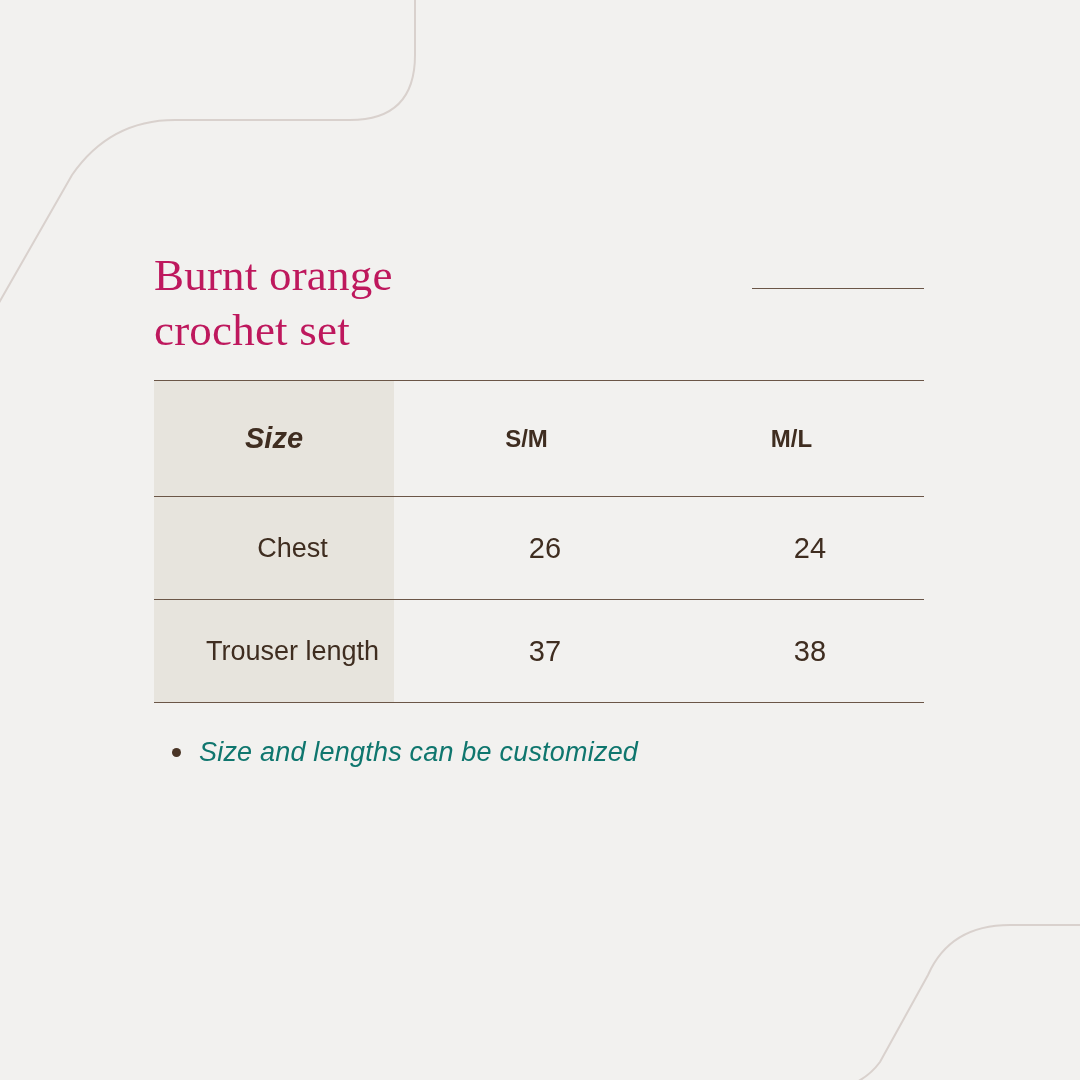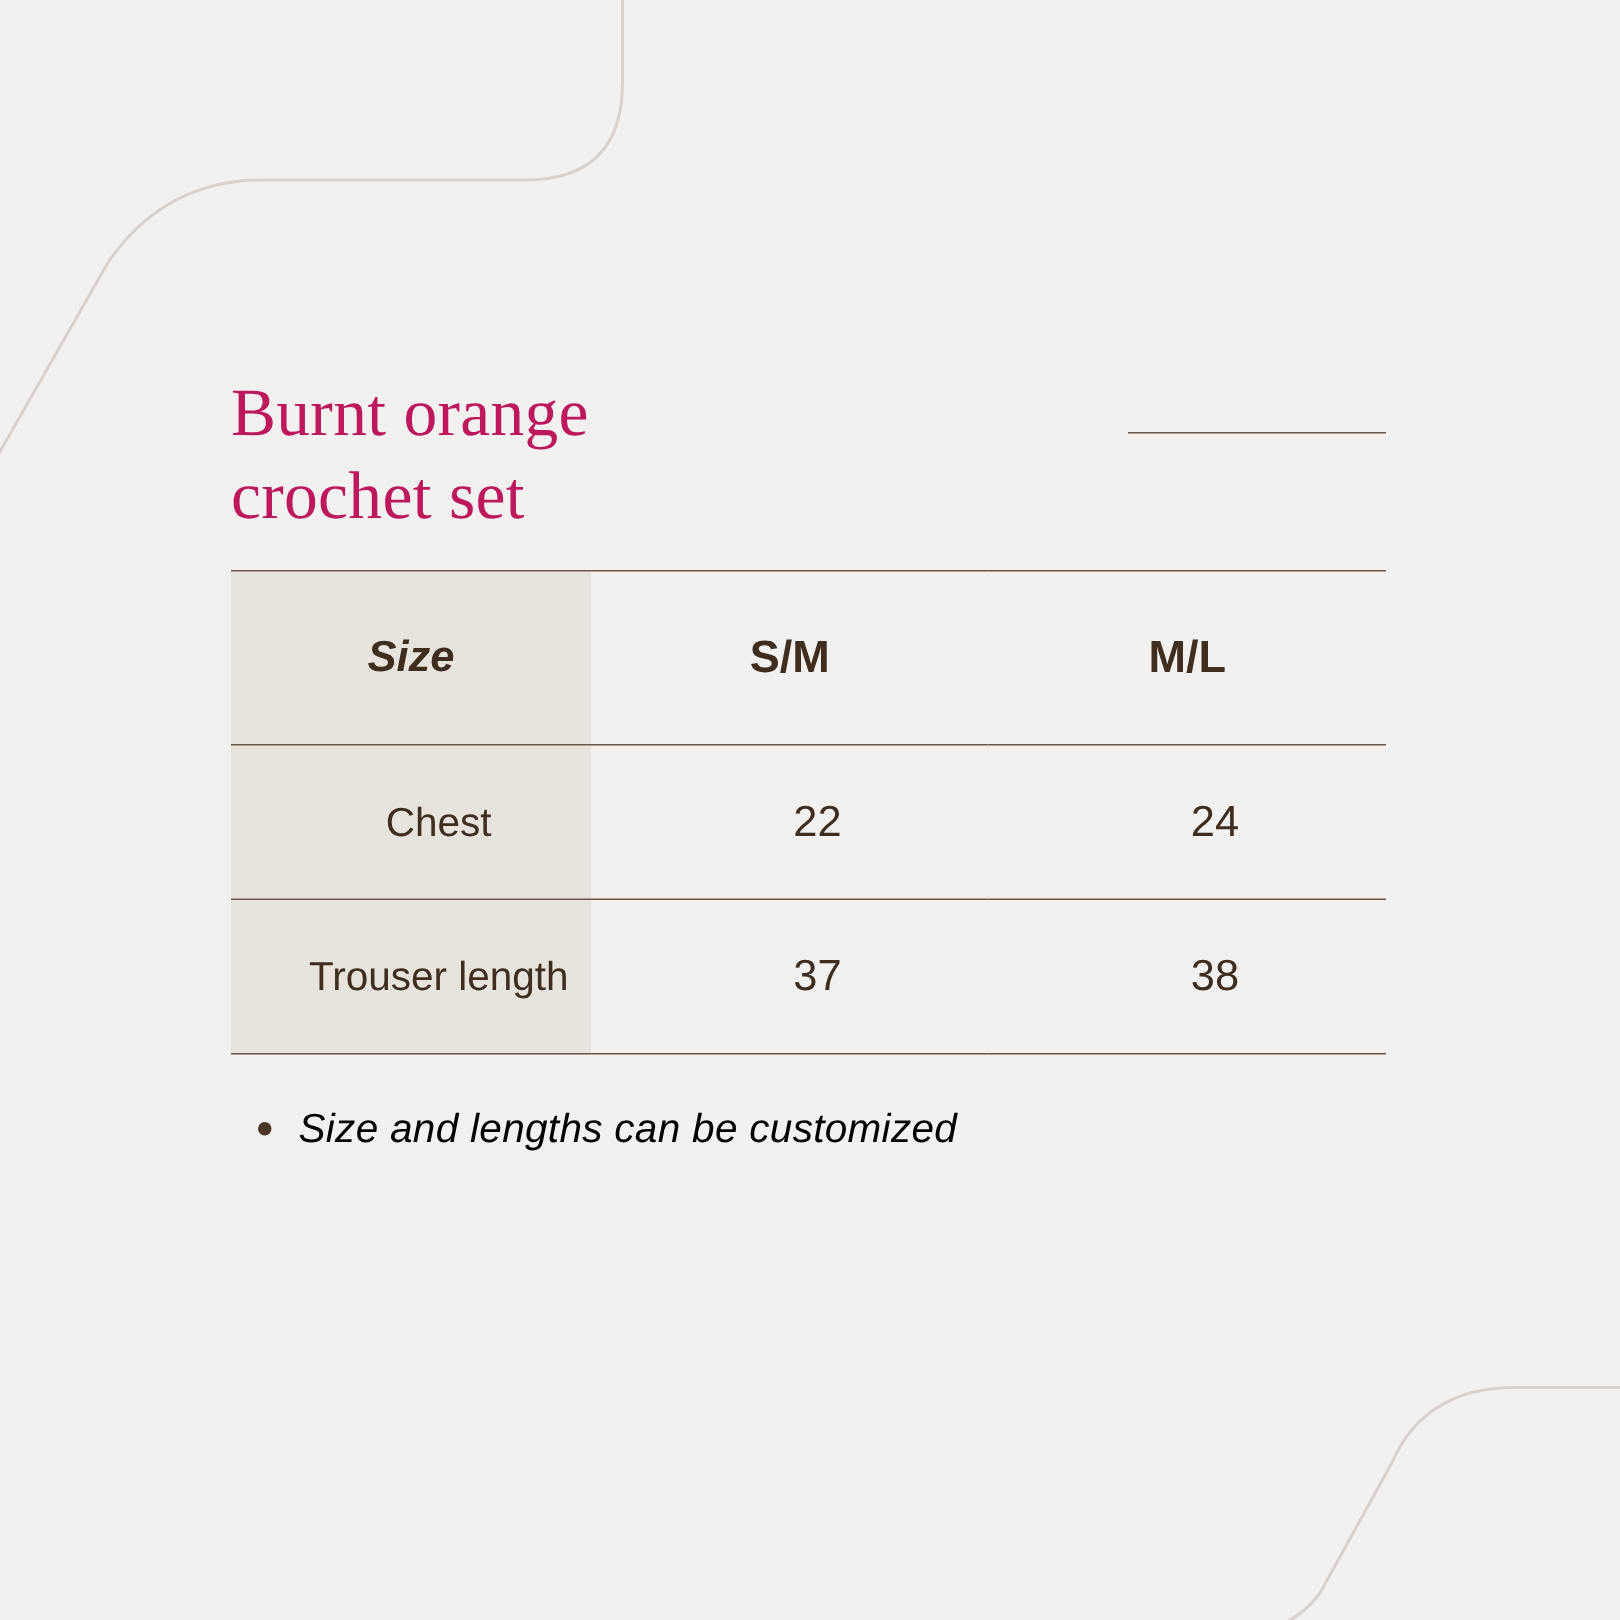--- a/index.html
+++ b/index.html
@@ -90,21 +90,21 @@
   table.size-table tr:last-child td {
     border-bottom: 1px solid #6b5647;
   }
 
   .label-cell {
     background: #e7e4dd;
   }
 
   thead th {
     height: 113px;
-    font-size: 30px;
+    font-size: 24px;
     font-weight: 700;
   }
 
   thead th.label-cell {
     font-style: italic;
     font-size: 29px;
     text-align: center;
   }
 
   tbody td {
@@ -131,21 +131,21 @@
     height: 9px;
     border-radius: 50%;
     background: #4a3526;
     flex: 0 0 auto;
     margin-left: 8px;
   }
   .note .note-text {
     font-family: "Liberation Sans", sans-serif;
     font-style: italic;
     font-size: 27px;
-    color: #000000;
+    color: #0f766e;
     letter-spacing: 0.2px;
   }
 </style>
 </head>
 <body>
 
 <svg class="deco" viewBox="0 0 1080 1080" xmlns="http://www.w3.org/2000/svg">
   <path d="M415 -10 L415 55 Q415 120 350 120 L175 120 Q110 120 72 175 L-12 322" fill="none" stroke="#d9d1cd" stroke-width="2"></path>
   <path d="M1092 925 L1010 925 Q950 925 928 975 L880 1062 Q858 1092 810 1092 L700 1092" fill="none" stroke="#d9d1cd" stroke-width="2"></path>
 </svg>
@@ -166,21 +166,21 @@
     <thead>
       <tr>
         <th class="label-cell">Size</th>
         <th>S/M</th>
         <th>M/L</th>
       </tr>
     </thead>
     <tbody>
       <tr>
         <td class="label-cell">Chest</td>
-        <td>22</td>
+        <td>26</td>
         <td>24</td>
       </tr>
       <tr>
         <td class="label-cell">Trouser length</td>
         <td>37</td>
         <td>38</td>
       </tr>
     </tbody>
   </table>
 

